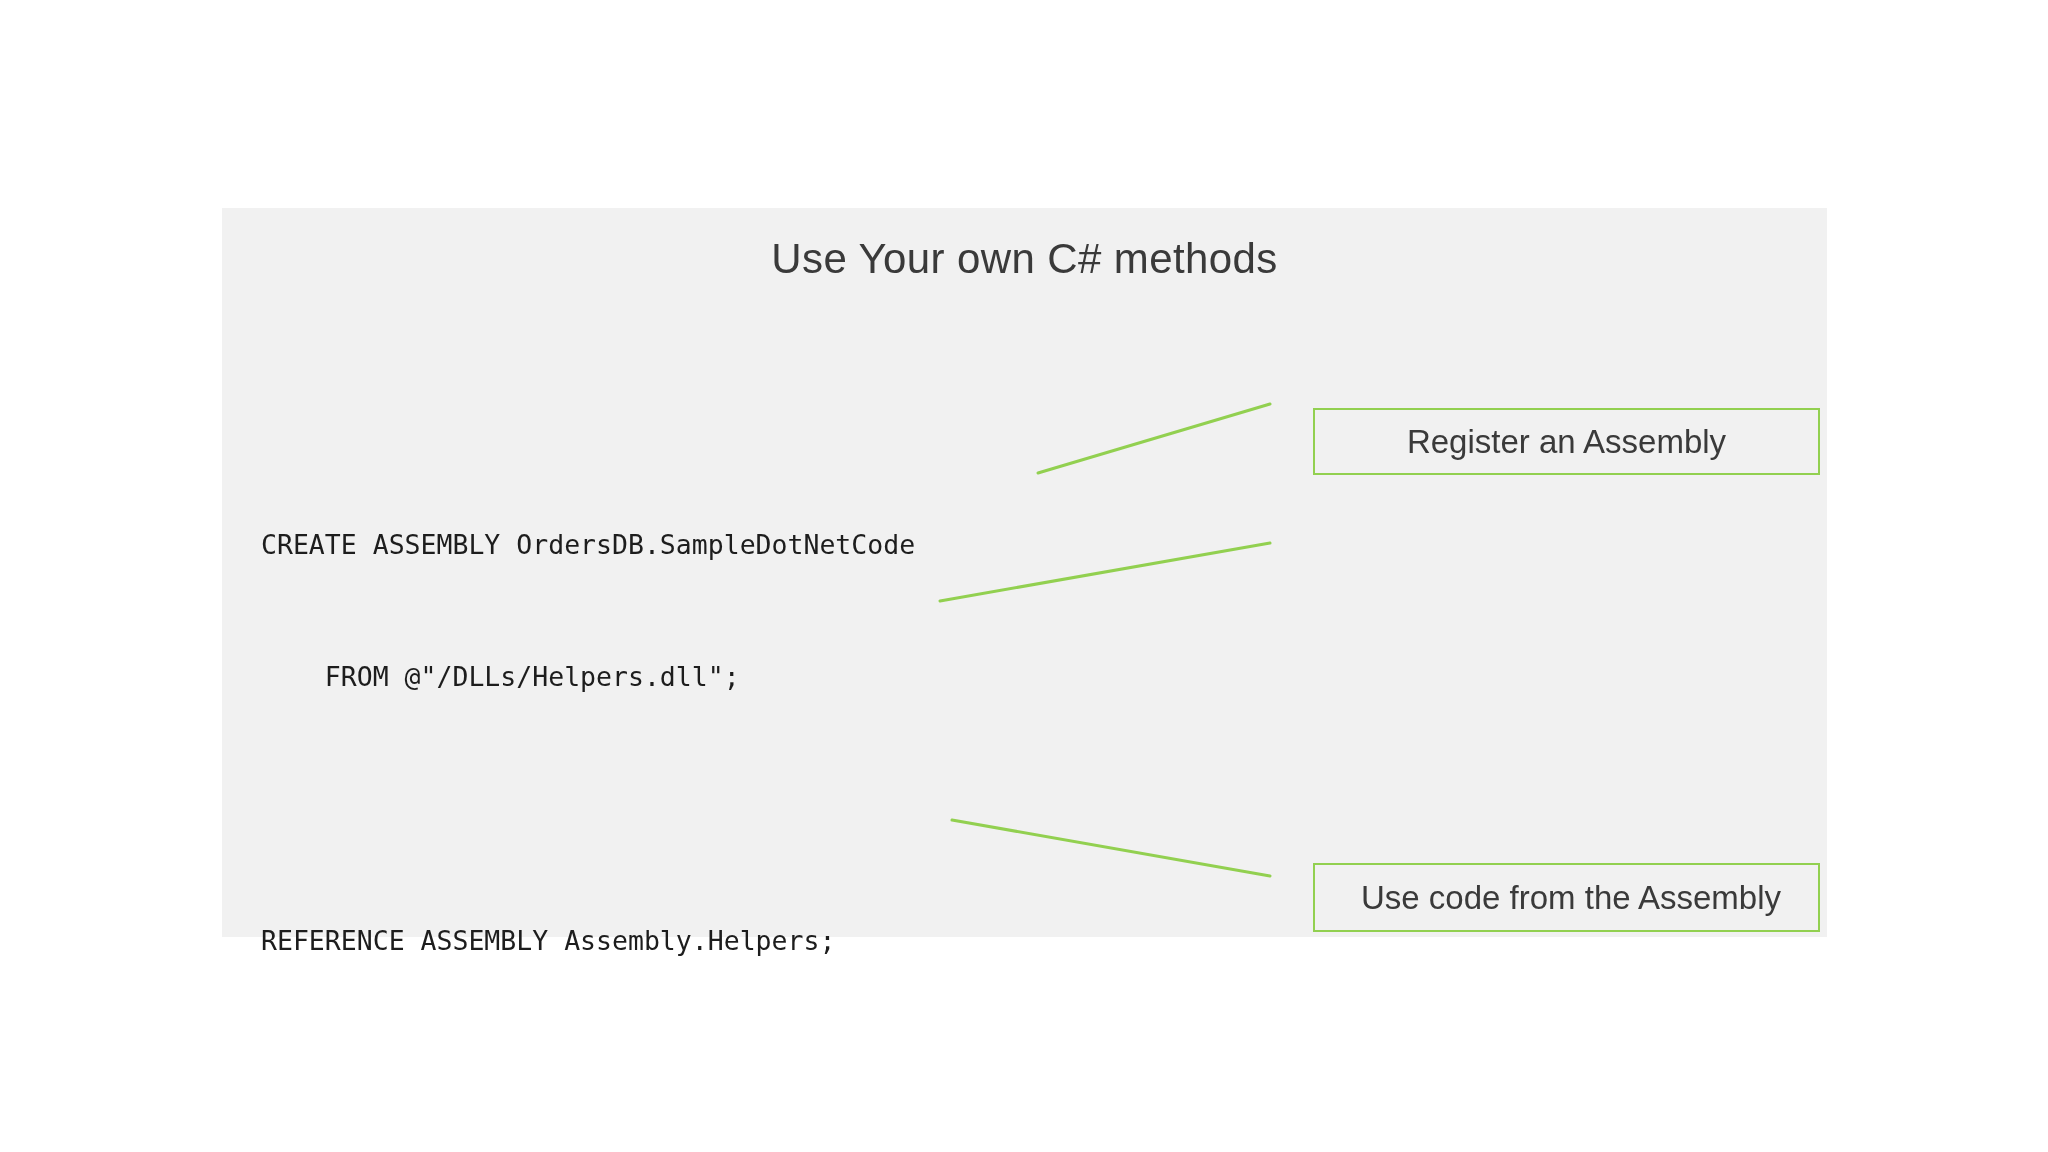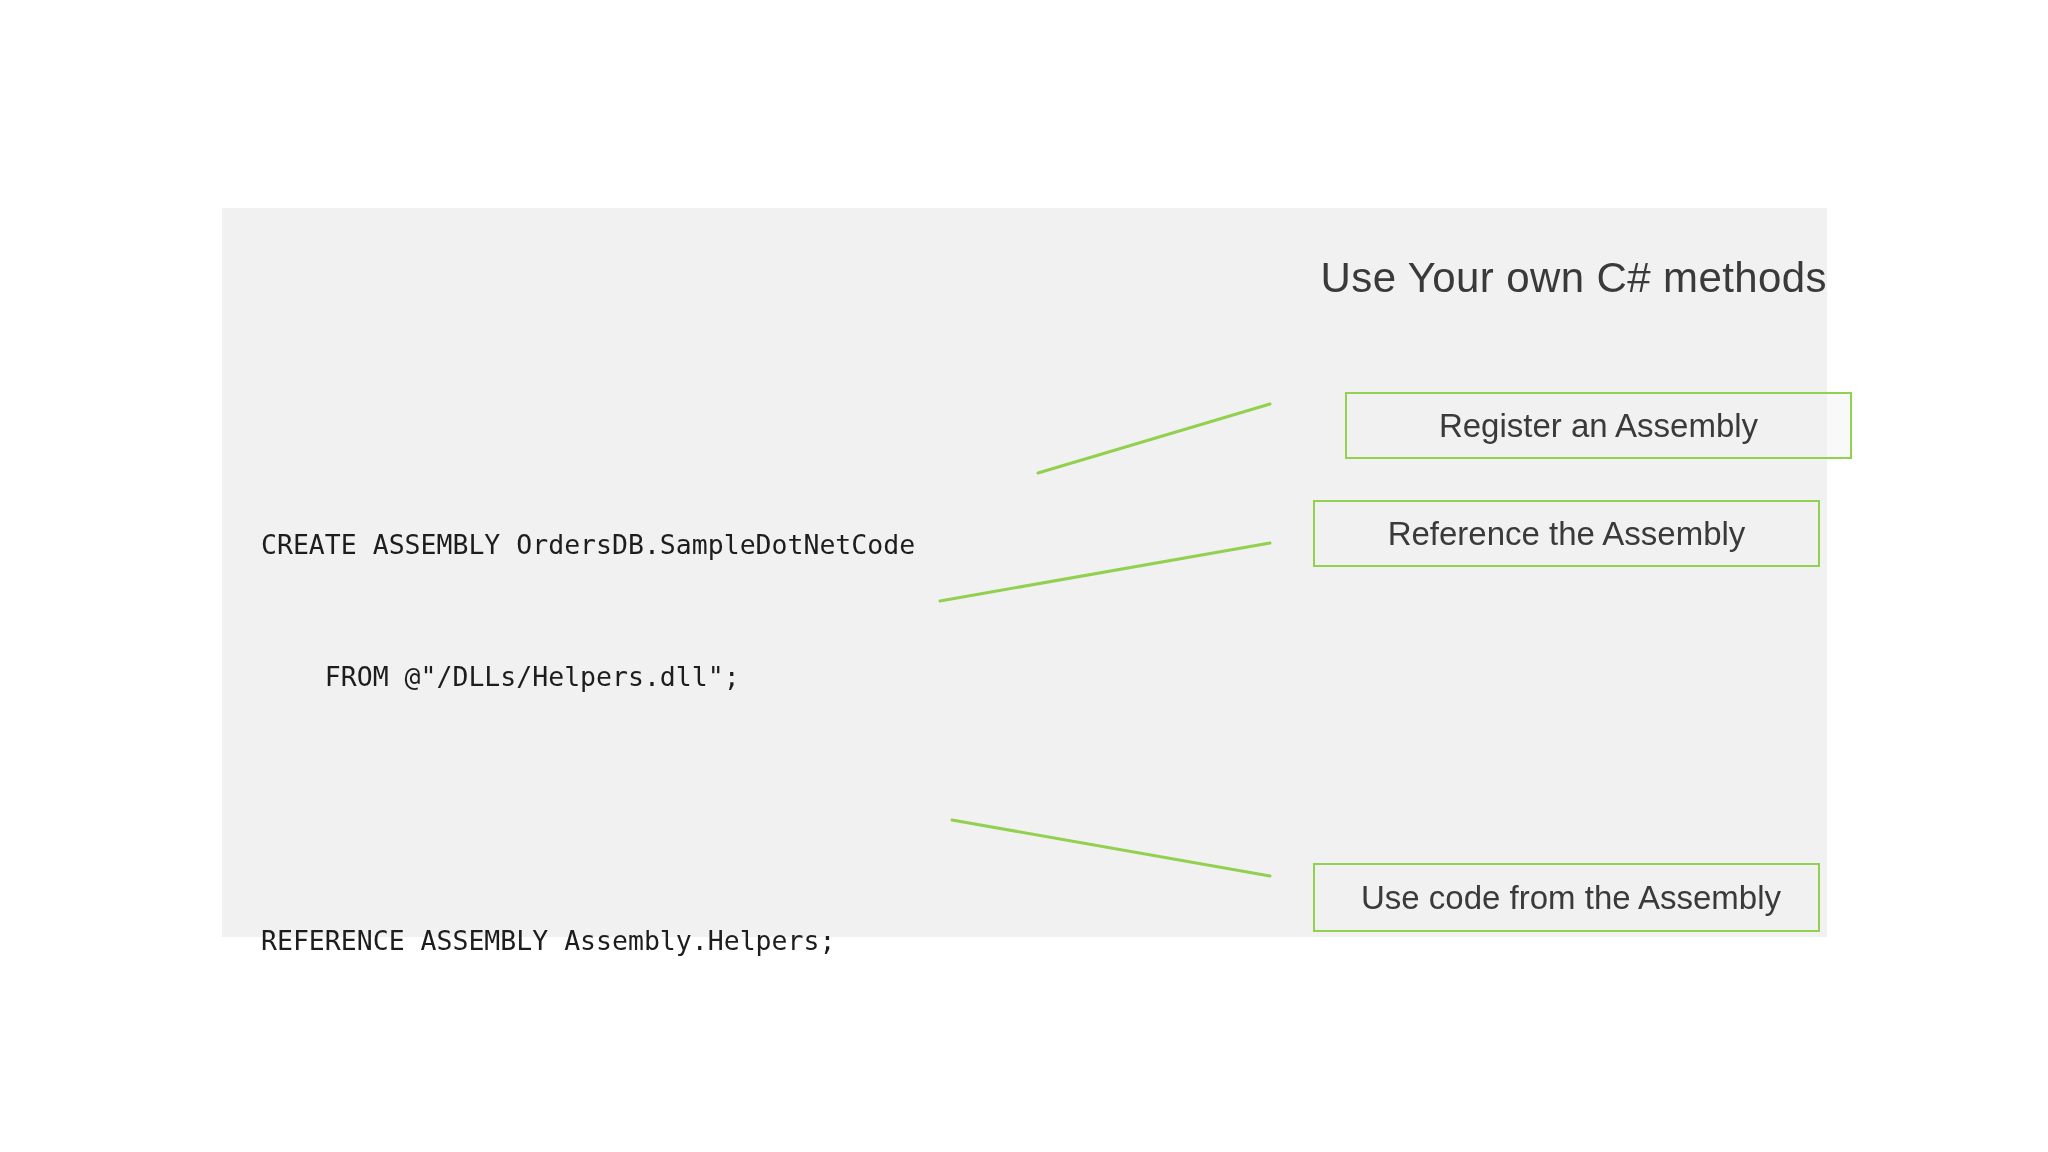--- a/index.html
+++ b/index.html
@@ -24,28 +24,27 @@
     height: 729px;
     background: #f1f1f1;
   }
 
   
   #slide-title {
     position: absolute;
     left: 0;
     top: 27px;
     width: 100%;
-    text-align: right;
+    text-align: center;
     font-family: "Liberation Sans", sans-serif;
     font-size: 42px;
     font-weight: 300;
     letter-spacing: 0.4px;
     color: #3a3a3a;
     white-space: pre;
-    margin-top: 19px;
   }
 
   
   #code-block {
     position: absolute;
     left: 30px;
     top: 227px;
     font-family: "DejaVu Sans Mono", "Liberation Mono", monospace;
     font-size: 26.5px;
     line-height: 44px;
@@ -68,25 +67,24 @@
     display: flex;
     align-items: center;
     font-family: "Liberation Sans", sans-serif;
     font-size: 33px;
     font-weight: 300;
     color: #3a3a3a;
     white-space: pre;
   }
   #callout-register {
     left: 1091px;
-    top: 184px;
+    top: 200px;
     width: 507px;
     height: 67px;
     justify-content: center;
-    margin-left: 32px;
   }
   #callout-reference {
     left: 1091px;
     top: 292px;
     width: 507px;
     height: 67px;
     justify-content: center;
   }
   #callout-usecode {
     left: 1091px;
@@ -130,21 +128,18 @@
     
     
     
     
   </div>
 
   <div class="callout" id="callout-register">
     <span>Register an Assembly</span>
   </div>
 
-  <div class="callout" id="callout-reference">
-    <span>Reference the Assembly</span>
-  </div>
 
   <div class="callout" id="callout-usecode">
     <span>Use code from the Assembly</span>
   </div>
 
 </div>
 
 </body></html>

